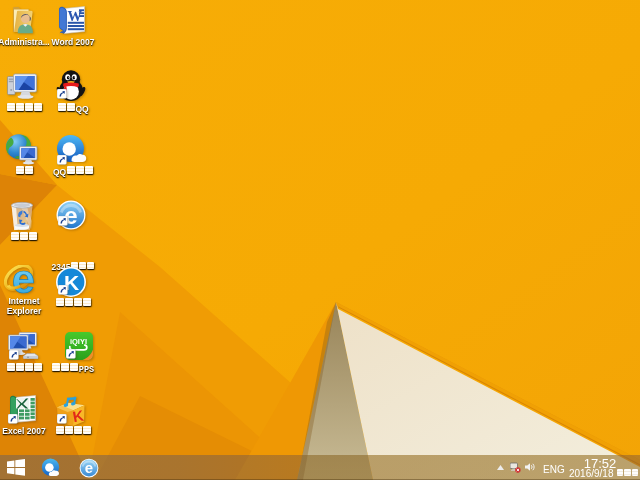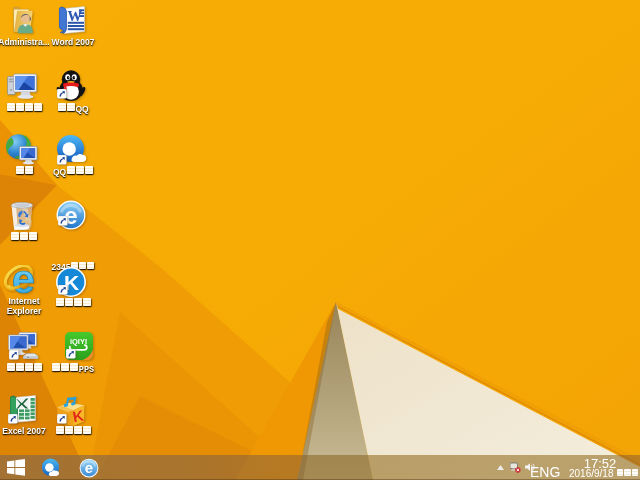--- a/index.html
+++ b/index.html
@@ -378,15 +378,15 @@
  <rect x="0" y="1" width="7.5" height="5.5" rx="1" fill="#e9e6df" stroke="#6b6b66" stroke-width=".8"></rect>
  <rect x="2.3" y="6.5" width="3" height="1.3" fill="#cfccc2"></rect>
  <rect x="1" y="7.8" width="5.8" height="1" fill="#cfccc2"></rect>
  <circle cx="7.9" cy="8" r="2.7" fill="#cf2e2e"></circle>
  <path d="M6.7 6.8 L9.1 9.2 M9.1 6.8 L6.7 9.2" stroke="#fff" stroke-width=".95"></path>
 </svg>
 <svg width="10" height="10" viewBox="0 0 10 10" style="position:absolute;left:525px;top:462px;">
  <path d="M0 3.4 L2.3 3.4 L5 1.2 L5 8.8 L2.3 6.6 L0 6.6 Z" fill="#f2f2f2"></path>
  <path d="M6.3 3.2 A2.6 2.6 0 0 1 6.3 6.8 M7.8 1.8 A4.6 4.6 0 0 1 7.8 8.2" stroke="#f2f2f2" stroke-width="1" fill="none"></path>
 </svg>
-<div class="tray" style="left:530px;top:463.5px;font-size:14px;">ENG</div>
+<div class="tray" style="left:543px;top:463.5px;font-size:10px;">ENG</div>
 <div class="tray" style="left:580px;top:455.8px;width:40px;text-align:center;font-size:13px;">17:52</div>
 <div class="tray" style="left:569px;top:468px;font-size:10px;">2016/9/18 <span class="ch sm" style="box-shadow:none;width:6.5px;height:7px;"></span><span class="ch sm" style="box-shadow:none;width:6.5px;height:7px;"></span><span class="ch sm" style="box-shadow:none;width:6.5px;height:7px;"></span></div>
 
 </body></html>

